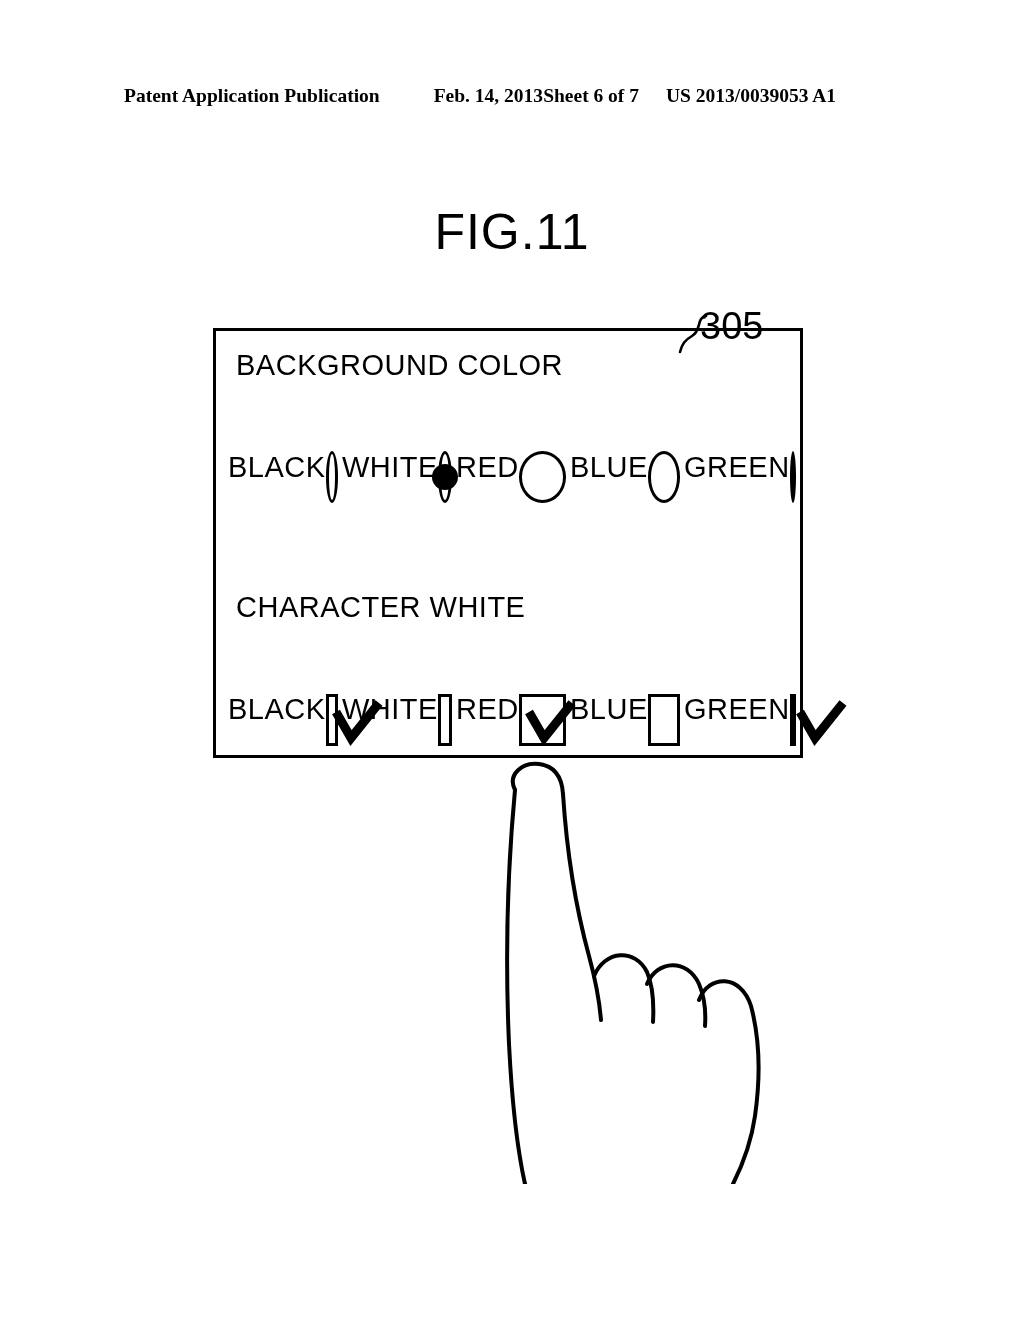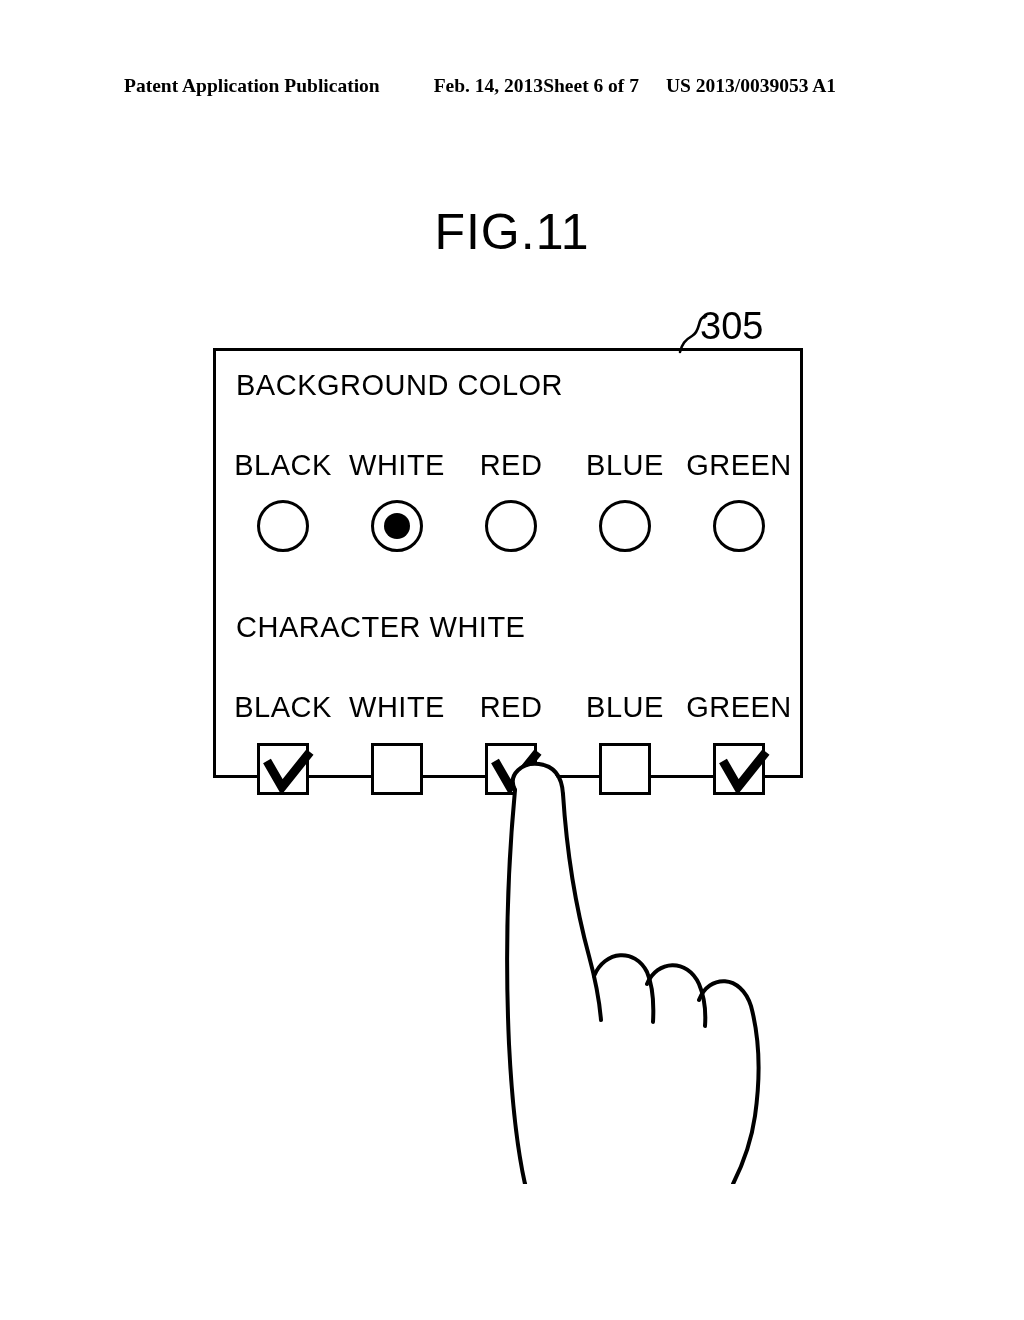--- a/index.html
+++ b/index.html
@@ -12,21 +12,21 @@
     height: 1320px;
     position: relative;
     font-family: "Liberation Sans", sans-serif;
     color: #000000;
     overflow: hidden;
   }
 
   
   .pub-header {
     position: absolute;
-    top: 75px;
+    top: 85px;
     left: 124px;
     width: 776px;
     display: flex;
     align-items: baseline;
     font-family: "Liberation Serif", serif;
     font-weight: bold;
     font-size: 19.5px;
     letter-spacing: 0px;
     white-space: nowrap;
   }
@@ -61,21 +61,21 @@
     top: 310px;
     left: 676px;
     width: 40px;
     height: 44px;
   }
 
   
   .panel {
     position: absolute;
     left: 213px;
-    top: 348px;
+    top: 328px;
     width: 590px;
     height: 430px;
     border: 3px solid #000;
     box-sizing: border-box;
     background: transparent;
     text-align: center;
   }
 
   .section {
     position: absolute;
@@ -99,21 +99,21 @@
     width: 566px;
     display: flex;
     justify-content: space-between;
     align-items: flex-start;
   }
   .row-bg { top: 82px; }
   .row-ch { top: 82px; }
 
   .control-cell {
     display: flex;
-    flex-direction: column;
+    flex-direction: row;
     align-items: center;
     width: 110px;
   }
   .control-label {
     font-size: 29px;
     letter-spacing: 0.5px;
     white-space: nowrap;
     line-height: 1;
   }
 

